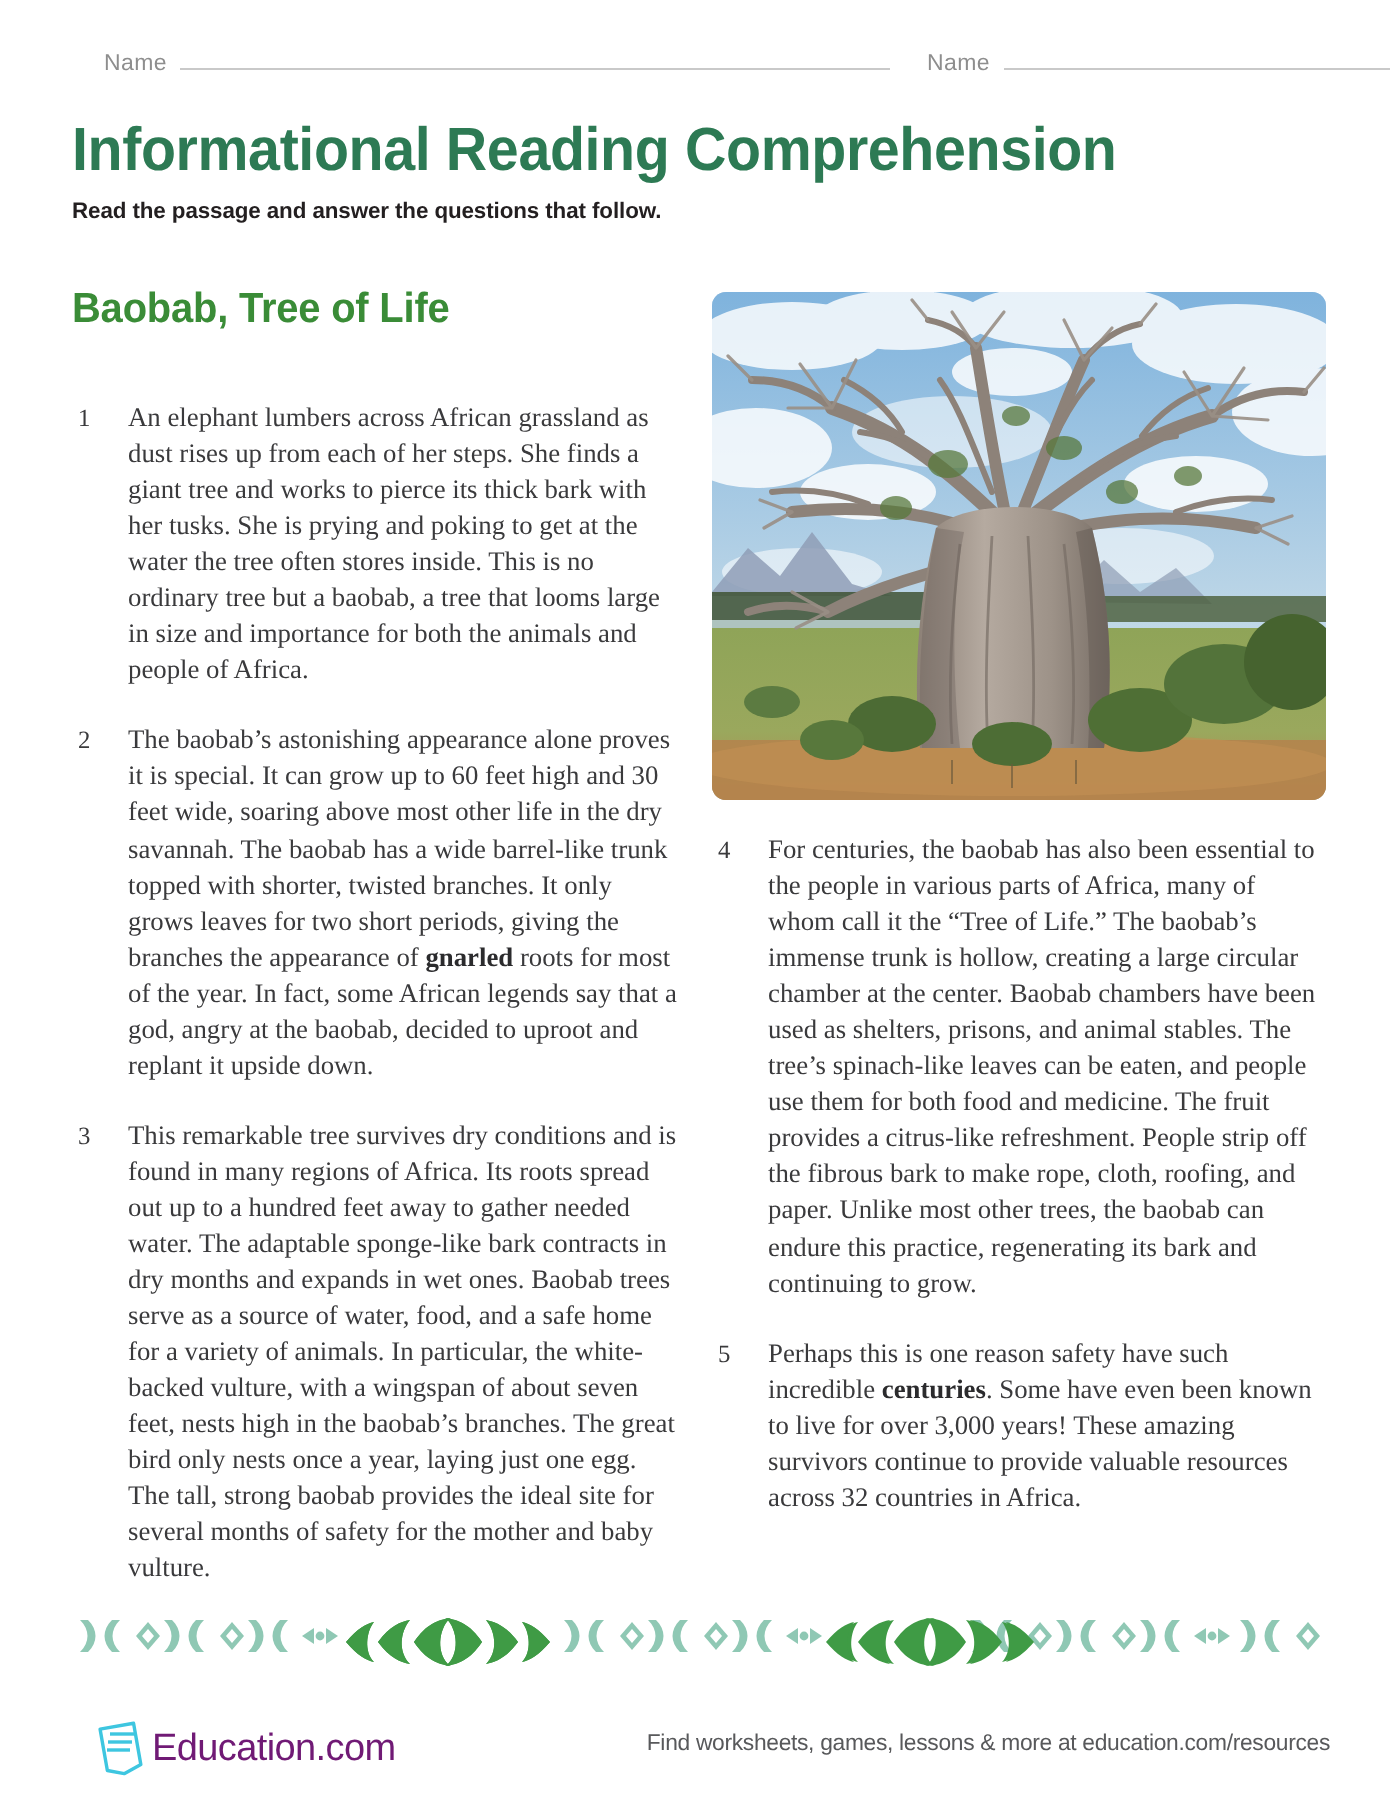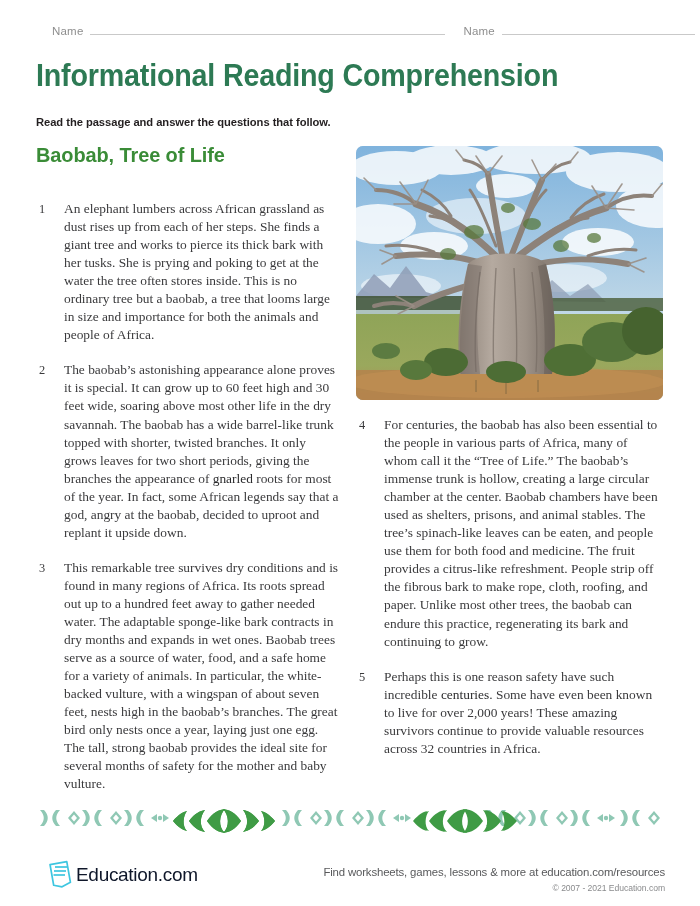--- a/index.html
+++ b/index.html
@@ -56,21 +56,20 @@
     white-space: nowrap;
   }
   .sub-title {
     position: absolute;
     top: 100px;
     left: 36px;
     font-size: 11.2px;
     font-weight: 700;
     color: #231f20;
     letter-spacing: -0.05px;
-    margin-top: 16px;
   }
   .section-title {
     position: absolute;
     top: 143px;
     left: 36px;
     font-size: 21px;
     line-height: 24px;
     font-weight: 700;
     color: #3a8c37;
     letter-spacing: -0.1px;
@@ -112,21 +111,21 @@
   }
   .para:last-child { margin-bottom: 0; }
   .para .pnum {
     position: absolute;
     left: 3px;
     top: 0;
     font-family: "Liberation Serif", serif;
     font-size: 12.4px;
     color: #3a3a3c;
   }
-  .para b { font-weight: 400; color: #2b2b2d; }
+  .para b { font-weight: 700; color: #2b2b2d; }
 
   
   .divider {
     position: absolute;
     top: 806px;
     left: 38px;
     width: 624px;
     height: 30px;
   }
   .divider svg { display: block; width: 100%; height: 100%; }
@@ -137,21 +136,21 @@
     top: 858px;
     left: 47px;
     display: flex;
     align-items: center;
     height: 34px;
   }
   .logo-mark { width: 28px; height: 30px; }
   .logo-mark svg { display: block; width: 100%; height: 100%; }
   .logo-word {
     font-size: 19px;
-    color: #0f172a;
+    color: #701a75;
     letter-spacing: -0.3px;
     margin-left: 1px;
     font-weight: 400;
   }
   .footer-lines {
     position: absolute;
     top: 866px;
     left: 300px;
     width: 365px;
     text-align: right;
@@ -327,21 +326,21 @@
 
 <div class="col col-right">
 
   <div class="para">
     <span class="pnum">4</span>
     <span>For centuries, the baobab has also been essential to the people in various parts of Africa, many of whom call it the “Tree of Life.” The baobab’s immense trunk is hollow, creating a large circular chamber at the center. Baobab chambers have been used as shelters, prisons, and animal stables. The tree’s spinach-like leaves can be eaten, and people use them for both food and medicine. The fruit provides a citrus-like refreshment. People strip off the fibrous bark to make rope, cloth, roofing, and paper. Unlike most other trees, the baobab can endure this practice, regenerating its bark and continuing to grow.</span>
   </div>
 
   <div class="para">
     <span class="pnum">5</span>
-    <span>Perhaps this is one reason safety have such incredible </span><b>centuries</b><span>. Some have even been known to live for over 2,000 years! These amazing survivors continue to provide valuable resources across 32 countries in Africa.</span>
+    <span>Perhaps this is one reason safety have such incredible </span><b>centuries</b><span>. Some have even been known to live for over 3,000 years! These amazing survivors continue to provide valuable resources across 32 countries in Africa.</span>
   </div>
 
 </div>
 
 <div class="divider">
   <svg viewBox="0 0 624 30" preserveAspectRatio="none">
     <defs>
       <g id="ornUnit">
 
         <path d="M0 4 C5 9 5 15 0 20 L4 20 C9 15 9 9 4 4 Z"></path>
@@ -407,14 +406,13 @@
         <path d="M7 11 L19 11"></path>
         <path d="M6.5 15 L18 15"></path>
       </g>
     </svg>
   </span>
   <span class="logo-word">Education.com</span>
 </div>
 
 <div class="footer-lines">
   <div class="footer-main">Find worksheets, games, lessons &amp; more at education.com/resources</div>
-  <div class="footer-copy">© 2007 - 2021 Education.com</div>
 </div>
 
 </body></html>

